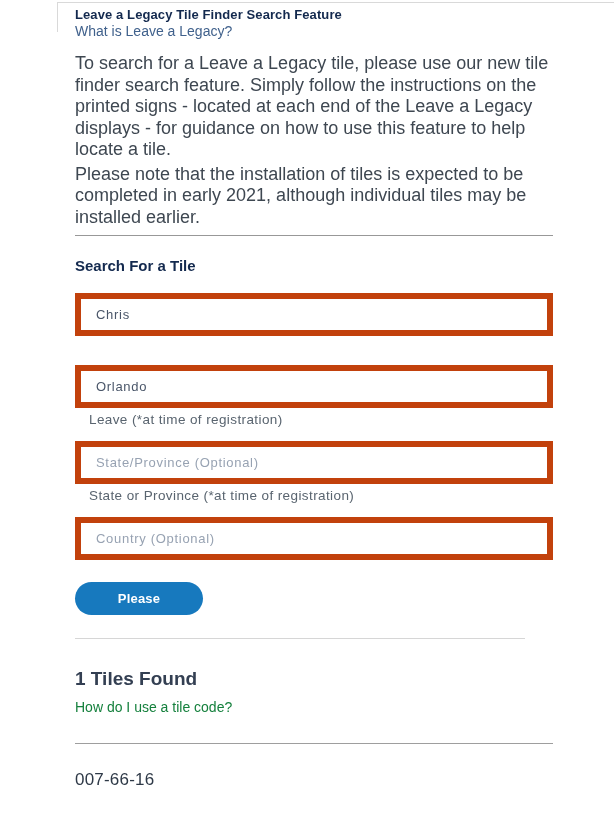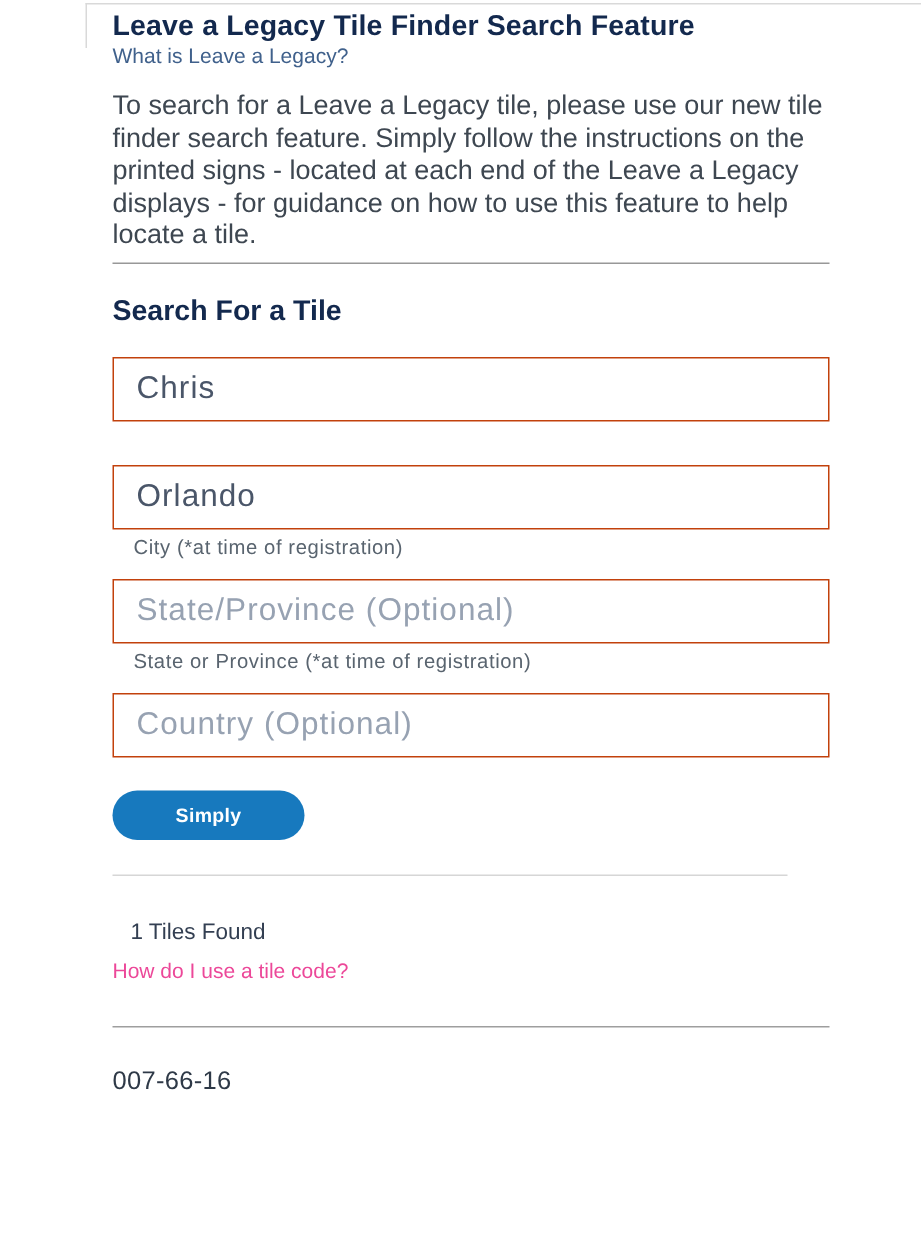--- a/index.html
+++ b/index.html
@@ -28,21 +28,21 @@
     border-left: 1px solid #d9d9d9;
   }
   .container {
     position: absolute;
     left: 75px;
     top: 0;
     width: 478px;
   }
   .page-title {
     margin: 7px 0 0 0;
-    font-size: 19px;
+    font-size: 13px;
     font-weight: 700;
     color: #13294e;
     letter-spacing: 0.1px;
   }
   .about-link {
     display: inline-block;
     font-size: 14px;
     color: #40618c;
     text-decoration: none;
     cursor: pointer;
@@ -69,39 +69,39 @@
     width: 450px;
   }
   .divider-bottom {
     border: none;
     border-top: 1px solid #9e9e9e;
     margin: 27px 0 0 0;
     width: 478px;
   }
   .section-heading {
     margin: 21px 0 0 0;
-    font-size: 19px;
+    font-size: 15px;
     font-weight: 700;
     color: #13294e;
   }
   .field-group { margin: 0; }
   .fg-first { margin-top: 19px; }
   .fg-gap-lg { margin-bottom: 29px; }
   .fg-gap-sm { margin-bottom: 13px; }
   .tile-input {
     box-sizing: border-box;
     display: block;
     width: 478px;
     height: 43px;
-    border: 1px solid #c2410c;
+    border: 6px solid #c2410c;
     border-radius: 0;
     background: #ffffff;
     padding: 0 15px;
     font-family: "Liberation Sans", sans-serif;
-    font-size: 21px;
+    font-size: 13px;
     font-weight: 300;
     letter-spacing: 0.7px;
     color: #4a5669;
     outline: none;
   }
   .tile-input::placeholder {
     color: #97a2b2;
     opacity: 1;
   }
   .helper-text {
@@ -122,30 +122,30 @@
     border-radius: 17px;
     background: #1779be;
     color: #ffffff;
     font-family: "Liberation Sans", sans-serif;
     font-size: 13px;
     font-weight: 700;
     letter-spacing: 0.2px;
     cursor: pointer;
   }
   .results-count {
-    margin: 29px 0 0 12px;
-    font-size: 15px;
-    font-weight: 400;
+    margin: 29px 0 0 0;
+    font-size: 19px;
+    font-weight: 700;
     color: #333f52;
   }
   .results-help-link {
     display: inline-block;
     margin-top: 9px;
     font-size: 14px;
-    color: #ec4899;
+    color: #15803d;
     text-decoration: none;
     cursor: pointer;
   }
   .tile-code {
     margin: 26px 0 0 0;
     font-size: 17px;
     font-weight: 400;
     color: #2e3947;
     letter-spacing: 0.2px;
   }
@@ -156,47 +156,48 @@
 <div class="panel-top-border"></div>
 <div class="panel-left-border"></div>
 
 <div class="container">
 
   <h1 class="page-title">Leave a Legacy Tile Finder Search Feature</h1>
 
   <a class="about-link">What is Leave a Legacy?</a>
 
   <p class="body-paragraph">To search for a Leave a Legacy tile, please use our new tile finder search feature. Simply follow the instructions on the printed signs - located at each end of the Leave a Legacy displays - for guidance on how to use this feature to help locate a tile.</p>
+  <p class="body-paragraph">Please note that the installation of tiles is expected to be completed in early 2021, although individual tiles may be installed earlier.</p>
 
   <hr class="divider">
 
   <h2 class="section-heading">Search For a Tile</h2>
 
   <form>
 
     <div class="field-group fg-first fg-gap-lg">
       <input class="tile-input" type="text" value="Chris" style="">
     </div>
 
 
     <div class="field-group fg-gap-sm">
       <input class="tile-input" type="text" value="Orlando" style="">
-      <div class="helper-text">City (*at time of registration)</div>
+      <div class="helper-text">Leave (*at time of registration)</div>
     </div>
 
     <div class="field-group fg-gap-sm">
       <input class="tile-input" type="text" placeholder="State/Province (Optional)" style="">
       <div class="helper-text">State or Province (*at time of registration)</div>
     </div>
 
     <div class="field-group">
       <input class="tile-input" type="text" placeholder="Country (Optional)" style="">
     </div>
 
-    <button type="button" class="search-button">Simply</button>
+    <button type="button" class="search-button">Please</button>
   </form>
 
   <hr class="divider-light">
 
   <div class="results-count">1 Tiles Found</div>
 
   <a class="results-help-link">How do I use a tile code?</a>
 
   <hr class="divider-bottom">
 

